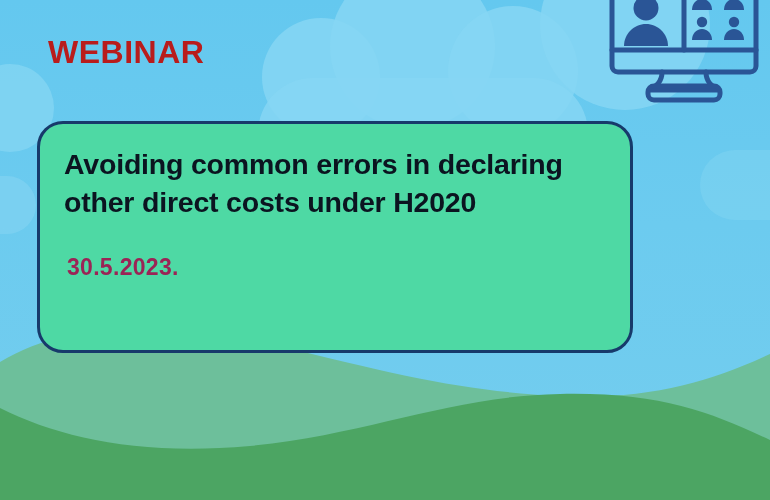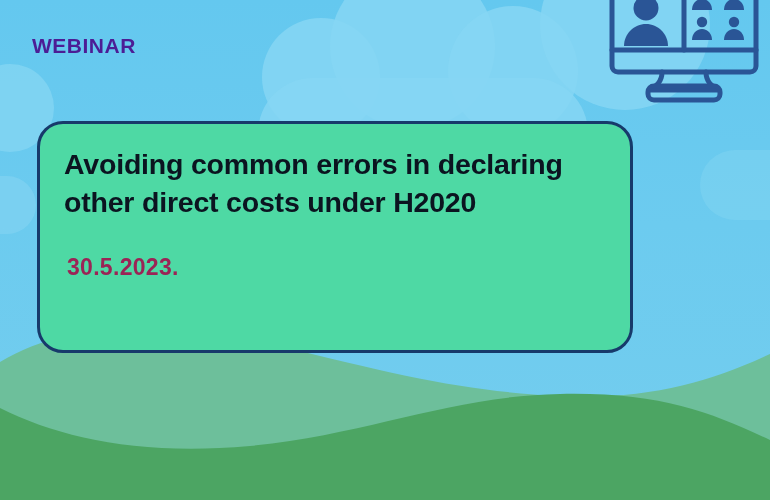--- a/index.html
+++ b/index.html
@@ -51,26 +51,26 @@
   .vc-icon {
     position: absolute;
     left: 604px;
     top: -14px;
     width: 160px;
     height: 118px;
   }
   
   .eyebrow {
     position: absolute;
-    left: 32px;
+    left: 48px;
     top: 34px;
-    font-size: 21px;
+    font-size: 32px;
     font-weight: bold;
     letter-spacing: 0.5px;
-    color: #4c1d95;
+    color: #b91c1c;
     font-family: "Liberation Sans", sans-serif;
   }
   
   .card {
     position: absolute;
     left: 37px;
     top: 121px;
     width: 596px;
     height: 232px;
     background: #4ed9a4;

